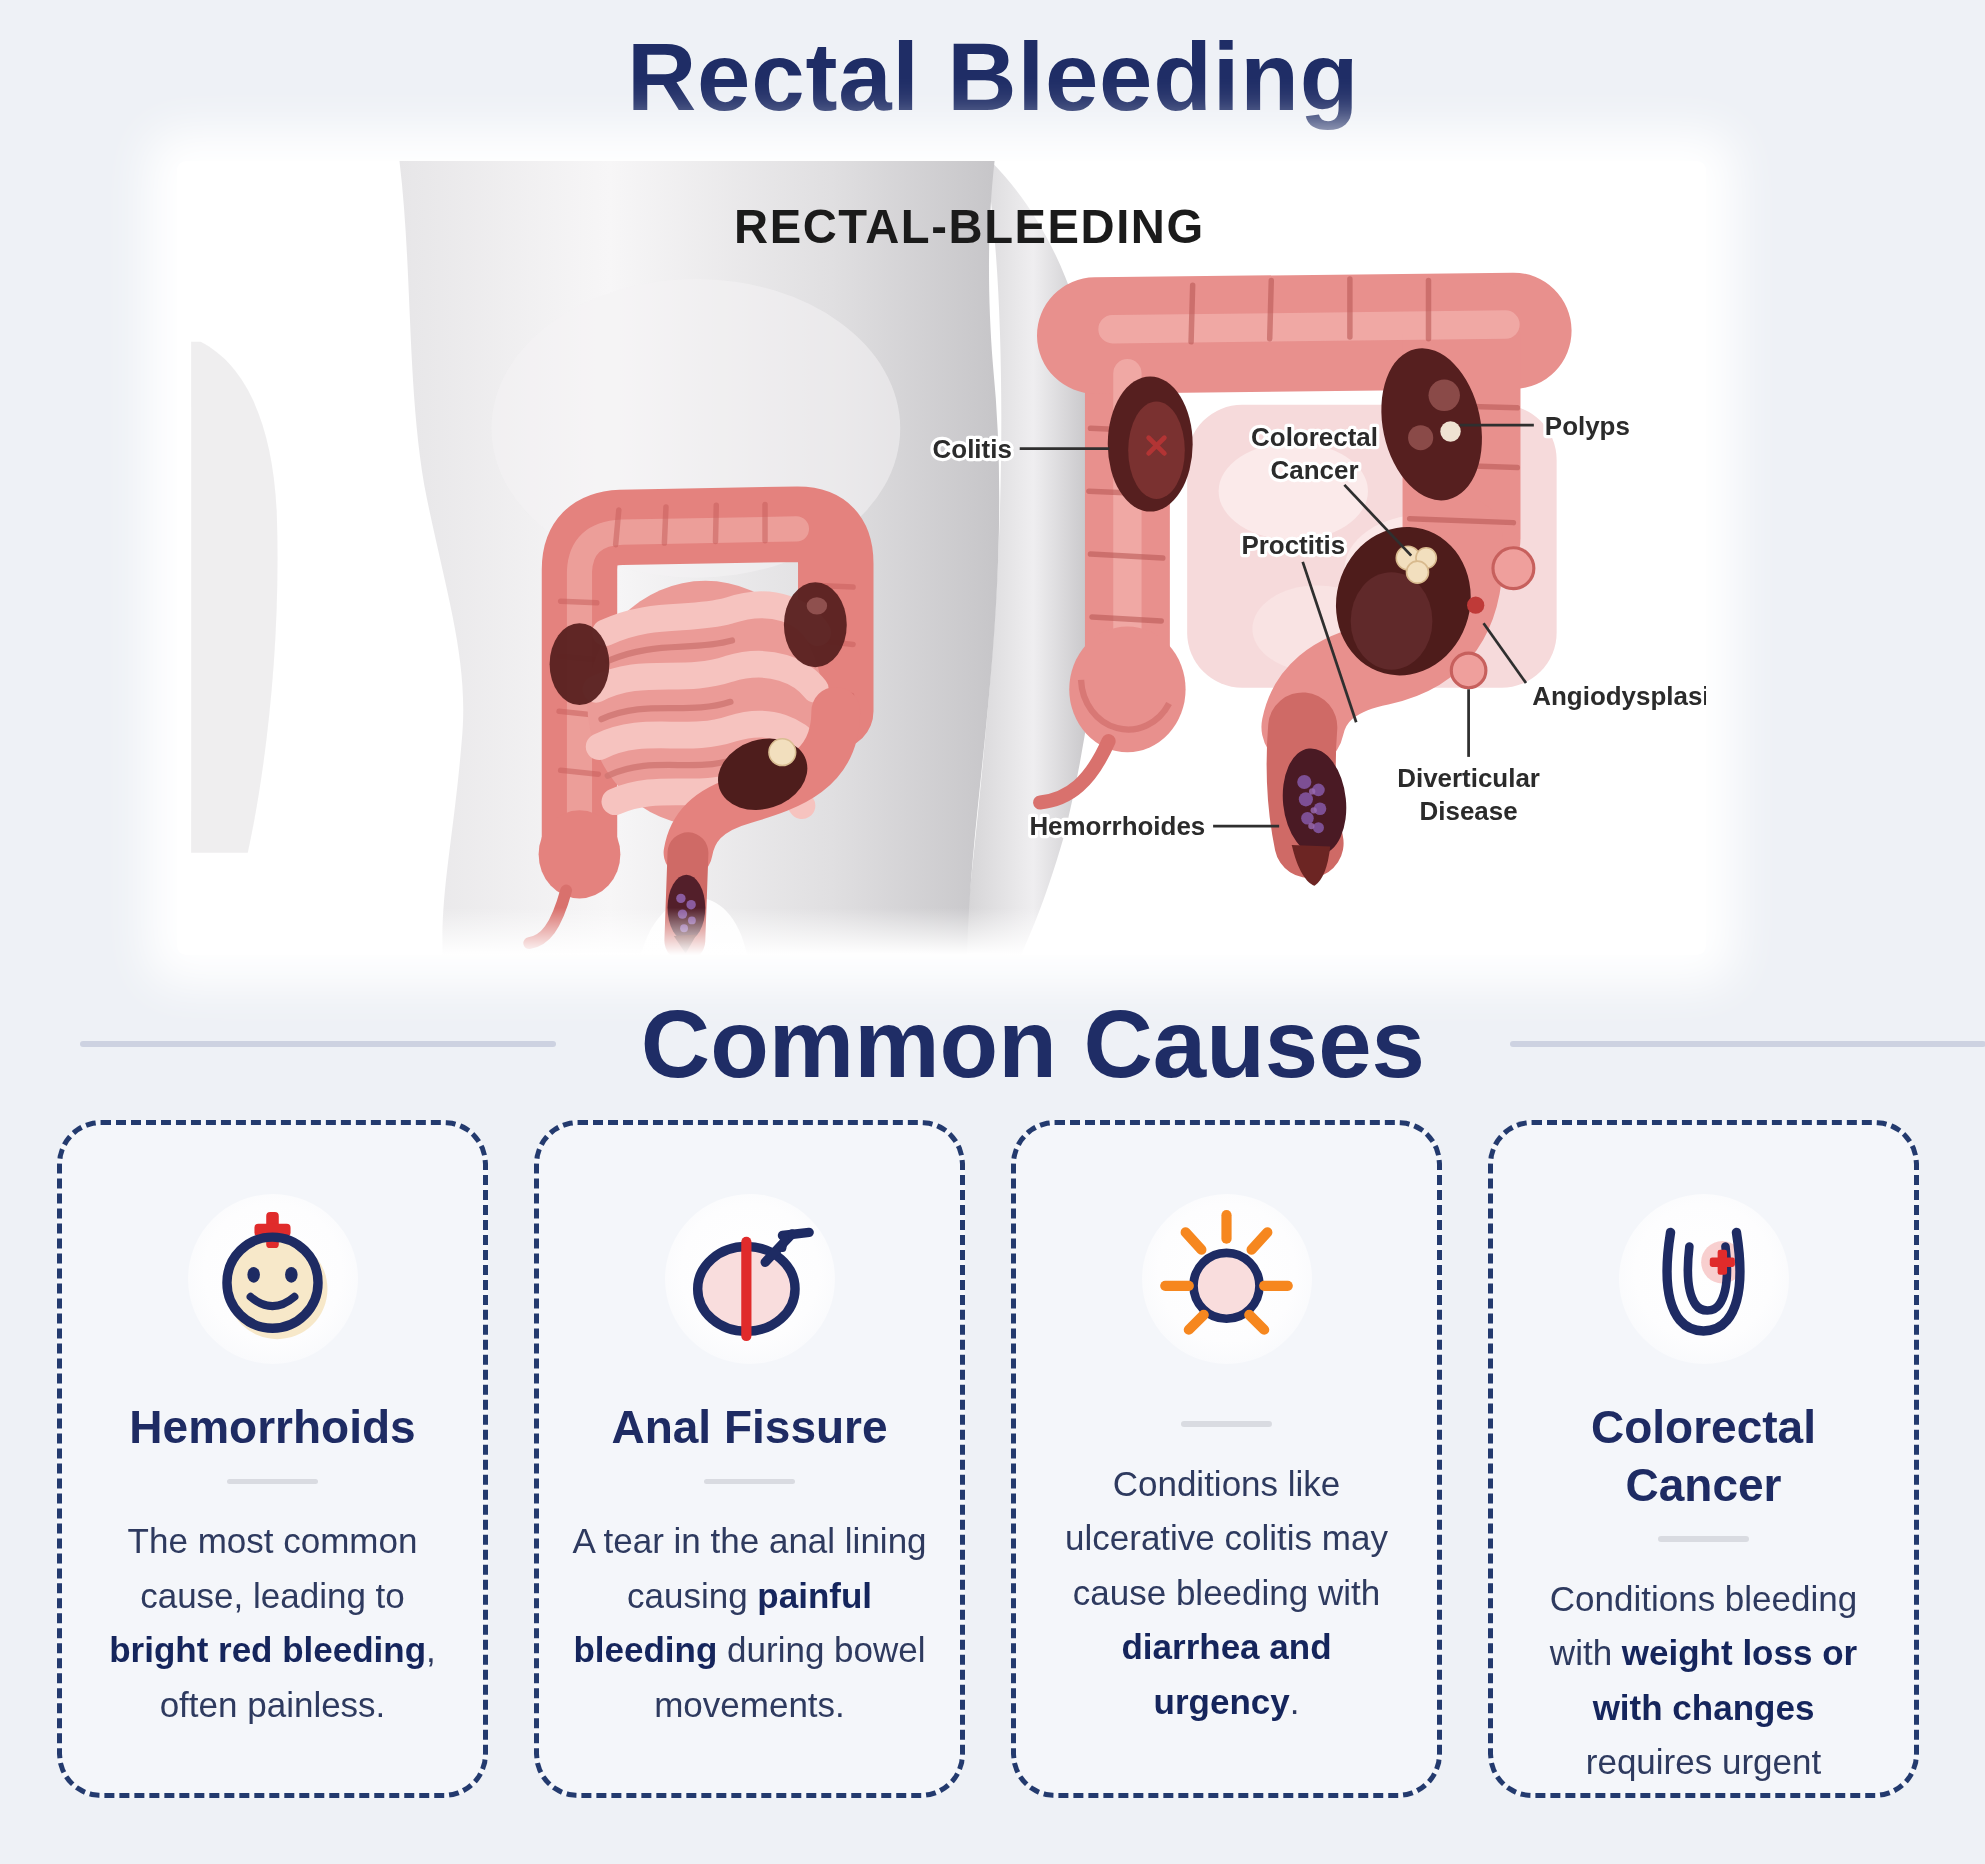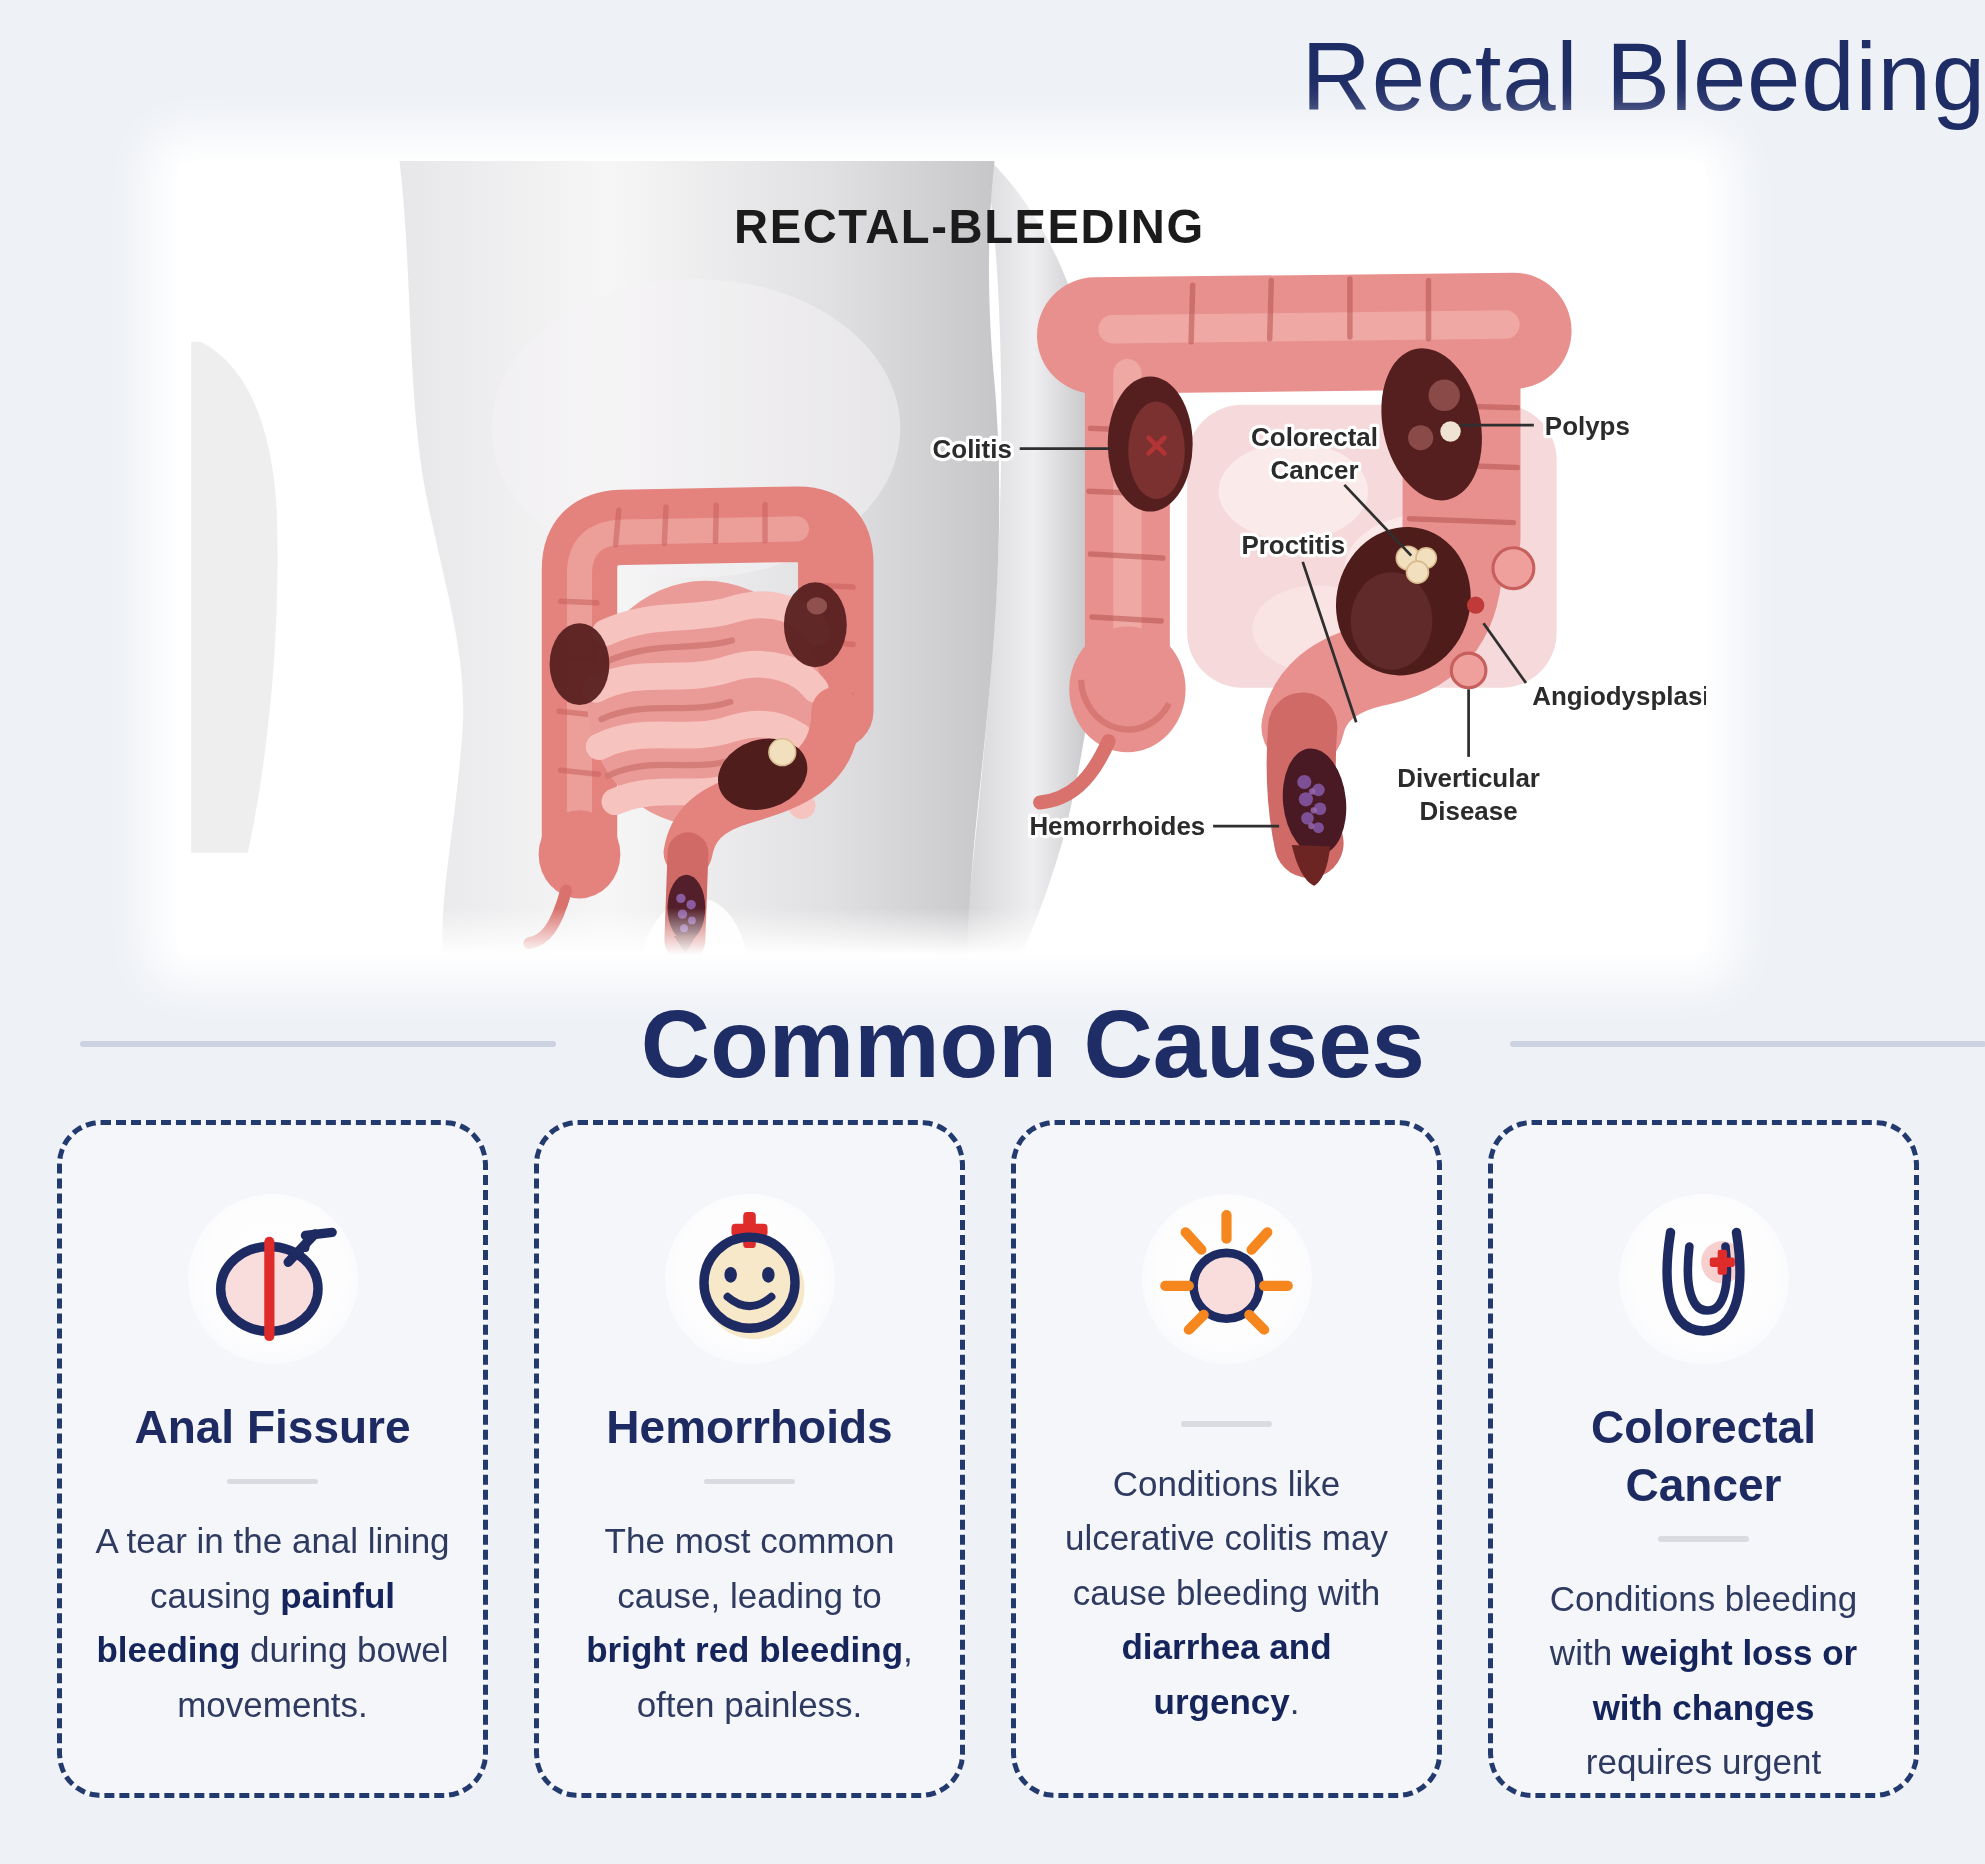--- a/index.html
+++ b/index.html
@@ -2,22 +2,22 @@
 <html style="font-size:12.6px"><head>
 <meta charset="utf-8">
 <style>
   html,body{margin:0;padding:0;}
   body{
     width:1986px;height:1865px;position:relative;overflow:hidden;
     background:#eef1f6;
     font-family:"Liberation Sans", sans-serif;
   }
   .page-title{
-    position:absolute;top:22px;left:0;width:100%;text-align:right;
-    font-size:96px;font-weight:normal;color:#1f2d66;letter-spacing:0.8px;
+    position:absolute;top:22px;left:0;width:100%;text-align:center;
+    font-size:96px;font-weight:bold;color:#1f2d66;letter-spacing:0.8px;
   }
   .hero{
     position:absolute;left:177px;top:161px;width:1529px;height:794px;
     background:#ffffff;border-radius:9.4px;
     box-shadow:0 0 47px 30px #ffffff;
   }
   .hero svg{display:block;}
   svg text{font-family:"Liberation Sans", sans-serif;}
   .hero-caption{font-size:60px;font-weight:bold;fill:#1b1b1b;letter-spacing:2px;}
   .diagram-label{font-size:33px;font-weight:bold;fill:#2b2b2b;paint-order:stroke;stroke:#ffffff;stroke-width:8px;stroke-linejoin:round;}
@@ -231,47 +231,47 @@
   <div class="rule"></div>
   <div class="section-title">Common Causes</div>
   <div class="rule"></div>
 </div>
 
 <div class="cards">
 
   <div class="card">
     <div class="icon-halo">
       <svg width="157" height="157" viewBox="0 0 200 200">
-        <ellipse cx="96" cy="112" rx="62" ry="54" fill="#f9dddd" stroke="#1e2b63" stroke-width="12"></ellipse>
-        <path d="M 96,52 L 96,172" stroke="#e02b2b" stroke-width="13" stroke-linecap="round"></path>
-        <path d="M 120,78 L 154,42" stroke="#1e2b63" stroke-width="12" stroke-linecap="round"></path>
-        <path d="M 142,44 L 176,40" stroke="#1e2b63" stroke-width="12" stroke-linecap="round"></path>
-        <path d="M 145,44 L 142,60" stroke="#1e2b63" stroke-width="10" stroke-linecap="round"></path>
-      </svg>
-    </div>
-    <div class="card-title">Anal Fissure</div>
-    <div class="card-rule"></div>
-    <div class="card-body"><span>A tear in the anal lining causing </span><strong>painful bleeding</strong><span> during bowel movements.</span></div>
-  </div>
-
-  <div class="card">
-    <div class="icon-halo">
-      <svg width="157" height="157" viewBox="0 0 200 200">
         <circle cx="106" cy="112" r="64" fill="#f7e8c9"></circle>
         <rect x="92" y="14" width="16" height="46" rx="5" fill="#e02b2b"></rect>
         <rect x="77" y="29" width="46" height="16" rx="5" fill="#e02b2b"></rect>
         <circle cx="100" cy="104" r="58" fill="none" stroke="#1e2b63" stroke-width="12"></circle>
         <ellipse cx="76" cy="94" rx="8" ry="10" fill="#1e2b63"></ellipse>
         <ellipse cx="124" cy="94" rx="8" ry="10" fill="#1e2b63"></ellipse>
         <path d="M 72,122 Q 100,146 128,122" fill="none" stroke="#1e2b63" stroke-width="10" stroke-linecap="round"></path>
       </svg>
     </div>
     <div class="card-title">Hemorrhoids</div>
     <div class="card-rule"></div>
     <div class="card-body"><span>The most common cause, leading to </span><strong>bright red bleeding</strong><span>, often painless.</span></div>
+  </div>
+
+  <div class="card">
+    <div class="icon-halo">
+      <svg width="157" height="157" viewBox="0 0 200 200">
+        <ellipse cx="96" cy="112" rx="62" ry="54" fill="#f9dddd" stroke="#1e2b63" stroke-width="12"></ellipse>
+        <path d="M 96,52 L 96,172" stroke="#e02b2b" stroke-width="13" stroke-linecap="round"></path>
+        <path d="M 120,78 L 154,42" stroke="#1e2b63" stroke-width="12" stroke-linecap="round"></path>
+        <path d="M 142,44 L 176,40" stroke="#1e2b63" stroke-width="12" stroke-linecap="round"></path>
+        <path d="M 145,44 L 142,60" stroke="#1e2b63" stroke-width="10" stroke-linecap="round"></path>
+      </svg>
+    </div>
+    <div class="card-title">Anal Fissure</div>
+    <div class="card-rule"></div>
+    <div class="card-body"><span>A tear in the anal lining causing </span><strong>painful bleeding</strong><span> during bowel movements.</span></div>
   </div>
 
   <div class="card">
     <div class="icon-halo">
       <svg width="157" height="157" viewBox="0 0 200 200">
         <circle cx="100" cy="108" r="42" fill="#f9dddd" stroke="#1e2b63" stroke-width="11"></circle>
         <g stroke="#f6871f" stroke-width="13" stroke-linecap="round">
           <path d="M 100,18 L 100,48"></path>
           <path d="M 48,40 L 68,62"></path>
             <path d="M 152,40 L 132,62"></path>

